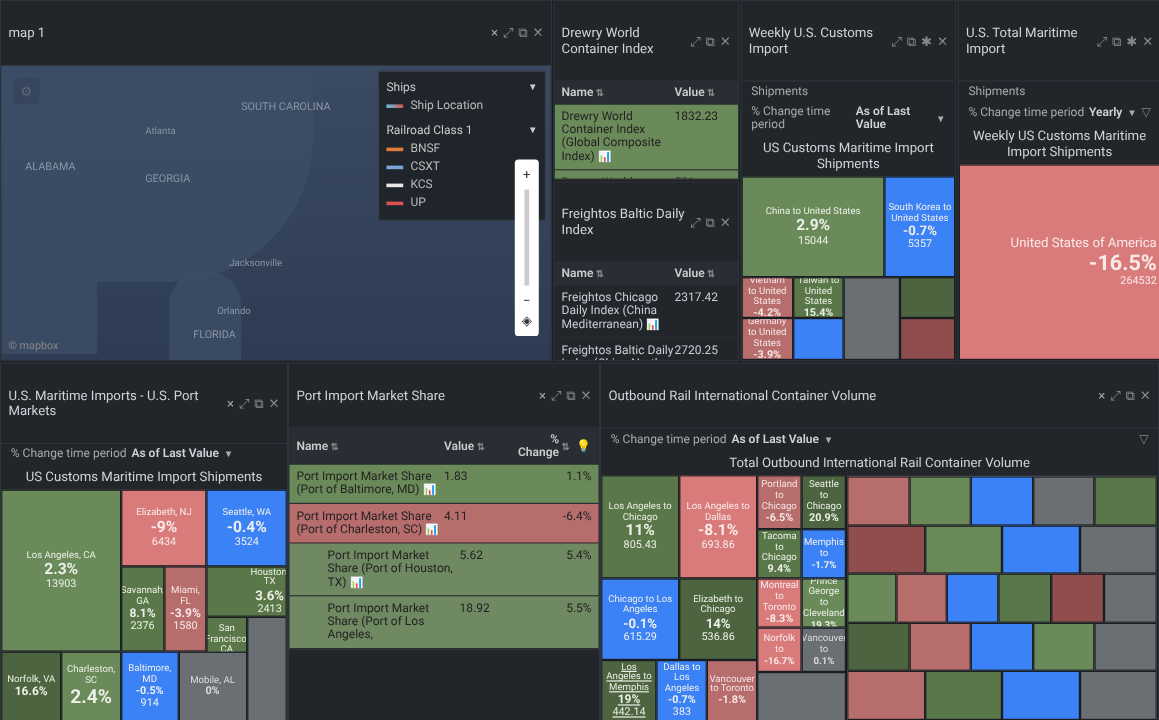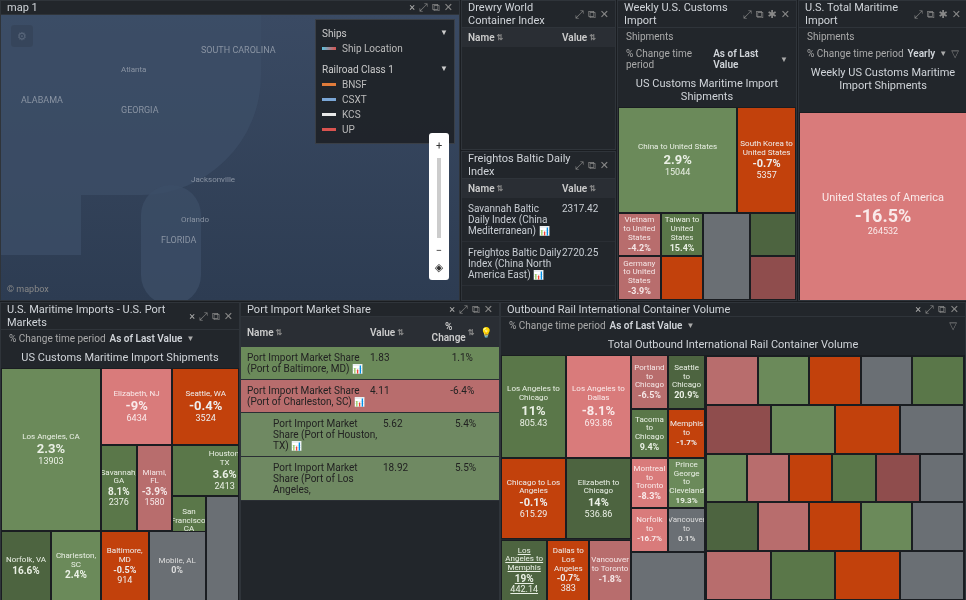--- a/index.html
+++ b/index.html
@@ -7,21 +7,21 @@
   background: #1a1d21;
   color: #c8cdd3;
   font-family: -apple-system, "Segoe UI", Roboto, sans-serif;
   font-size: 11px;
   width: 966px;
   height: 600px;
   overflow: hidden;
 }
 .container { display: grid; grid-template-columns: 460px 155px 180px 170px; grid-template-rows: 300px 300px; gap: 1px; height: 600px; }
 .panel { background: #22262b; border: 1px solid #2f343a; display: flex; flex-direction: column; overflow: hidden; position: relative; }
-.panel-header { display: flex; align-items: center; padding: 0 6px; background: #22262b; border-bottom: 1px solid #2f343a; font-size: 11px; }
+.panel-header { display: flex; align-items: center; padding: 20px 6px; background: #22262b; border-bottom: 1px solid #2f343a; font-size: 11px; }
 .panel-title { flex: 1; color: #d0d4d9; }
 .panel-icons { display: flex; gap: 4px; color: #888; }
 .panel-icons span { cursor: pointer; font-size: 11px; }
 .close-x { color: #aaa; padding: 0 4px; }
 .subheader { display: flex; align-items: center; gap: 4px; padding: 3px 8px; font-size: 10px; color: #aaa; }
 .subheader strong { color: #d0d4d9; font-weight: 600; }
 .body { flex: 1; overflow: hidden; position: relative; }
 
 
 .map-area { position: relative; background: linear-gradient(180deg, #3a4a63 0%, #2d3c52 100%); height: 100%; }
@@ -39,38 +39,38 @@
 
 .tbl-header { display: flex; background: #2a2e34; padding: 4px 6px; font-size: 10px; color: #ccc; font-weight: 600; }
 .tbl-header > div { display: flex; align-items: center; gap: 2px; }
 .tbl-row { display: flex; padding: 5px 6px; font-size: 10px; border-bottom: 1px solid #2a2e34; }
 .tbl-row.green { background: #6b8a5a; color: #222; }
 .tbl-row.red { background: #b86d6d; color: #222; }
 .tbl-row.green-lt { background: #6f8962; color: #222; padding-left: 32px; }
 .sort-ico { font-size: 8px; color: #888; }
 .col-name { flex: 2; }
 .col-value { flex: 1; text-align: left; }
-.col-change { flex: 1; text-align: center; }
+.col-change { flex: 1; text-align: right; }
 .bar-ico { font-size: 9px; margin-left: 3px; }
 
 
 .treemap-title { text-align: center; padding: 4px 0; font-size: 11px; color: #d0d4d9; }
 .treemap { position: relative; }
 .tm-cell { position: absolute; display: flex; flex-direction: column; align-items: center; justify-content: center; text-align: center; border: 1px solid #1a1d21; font-size: 9px; overflow: hidden; padding: 2px; }
 .tm-cell .label { font-size: 8px; line-height: 1.1; }
 .tm-cell .pct { font-weight: 700; font-size: 13px; }
 .tm-cell .val { font-size: 9px; }
 .c-green { background: #6b8a5a; color: #eaf0e5; }
 .c-green2 { background: #5a7749; color: #eaf0e5; }
 .c-green-dk { background: #4d6440; color: #eaf0e5; }
 .c-red { background: #b86d6d; color: #f5e6e6; }
 .c-red-dk { background: #8f4d4d; color: #f5e6e6; }
 .c-red-br { background: #d97b7b; color: #faeaea; }
 .c-grey { background: #6a6f74; color: #ddd; }
-.c-mauve { background: #c2410c; color: #eee; }
+.c-mauve { background: #3b82f6; color: #eee; }
 
 
 .bottom-row { display: grid; grid-template-columns: 240px 260px 466px; height: 300px; }
 .filter-ico { color: #888; margin-left: auto; }
 .chev { font-size: 8px; }
 
 
 .land { position:absolute; background:rgba(60,78,103,0.8); }
 </style>
 </head>
@@ -153,20 +153,30 @@
     <div class="tbl-header">
       <div class="col-name">
           <span>Name</span>
           <span class="sort-ico">⇅</span>
         </div>
       <div class="col-value">
           <span>Value</span>
           <span class="sort-ico">⇅</span>
         </div>
     </div>
+    <div class="body">
+      <div class="tbl-row green">
+          <div class="col-name"><span>Drewry World Container Index (Global Composite Index)</span><span class="bar-ico">📊</span></div>
+          <div class="col-value">1832.23</div>
+        </div>
+      <div class="tbl-row green">
+          <div class="col-name">Drewry World Container Index (Los Angeles to</div>
+          <div class="col-value">521</div>
+        </div>
+    </div>
   </div>
 
   <div class="panel" style="grid-row:1 / span 2; grid-column:3;">
     <div class="panel-header">
       <span class="panel-title">Weekly U.S. Customs Import</span>
       <div class="panel-icons">
           <span>⤢</span>
           <span>⧉</span>
           <span>✱</span>
           <span>✕</span>
@@ -225,21 +235,21 @@
         <span>Shipments</span>
       </div>
     <div class="subheader">
         <span>% Change time period</span>
         <strong>Yearly</strong>
         <span class="chev">▼</span>
         <span class="filter-ico">▽</span>
       </div>
     <div class="treemap-title">Weekly US Customs Maritime Import Shipments</div>
     <div class="body treemap">
-      <div class="tm-cell c-red-br" style="left:0;top:16px;width:100%;height:100%;">
+      <div class="tm-cell c-red-br" style="left:0;top:0;width:100%;height:100%;align-items:flex-end;">
         <span class="label" style="font-size:11px;">United States of America</span>
         <span class="pct" style="font-size:18px;">-16.5%</span>
         <span class="val">264532</span>
       </div>
     </div>
   </div>
 
   <div class="panel" style="grid-row:2; grid-column:2;">
     <div class="panel-header">
       <span class="panel-title">Freightos Baltic Daily Index</span>
@@ -254,21 +264,21 @@
           <span>Name</span>
           <span class="sort-ico">⇅</span>
         </div>
       <div class="col-value">
           <span>Value</span>
           <span class="sort-ico">⇅</span>
         </div>
     </div>
     <div class="body">
       <div class="tbl-row">
-          <div class="col-name"><span>Savannah Baltic Daily Index (China Mediterranean)</span><span class="bar-ico">📊</span></div>
+          <div class="col-name"><span>Freightos Chicago Daily Index (China Mediterranean)</span><span class="bar-ico">📊</span></div>
           <div class="col-value">2317.42</div>
         </div>
       <div class="tbl-row">
           <div class="col-name"><span>Freightos Baltic Daily Index (China North America East)</span><span class="bar-ico">📊</span></div>
           <div class="col-value">2720.25</div>
         </div>
     </div>
   </div>
 
   <div style="grid-row:3; grid-column:1 / span 4;" class="bottom-row">
@@ -324,21 +334,21 @@
             <span class="label">San Francisco, CA</span>
             <span class="pct" style="font-size:9px;">7.8%</span>
             <span class="val">1485</span>
           </div>
         <div class="tm-cell c-green-dk" style="left:0;top:70%;width:21%;height:30%;">
             <span class="label">Norfolk, VA</span>
             <span class="pct" style="font-size:10px;">16.6%</span>
           </div>
         <div class="tm-cell c-green" style="left:21%;top:70%;width:21%;height:30%;">
             <span class="label">Charleston, SC</span>
-            <span class="pct" style="font-size:10px;">2.4%</span>
+            <span class="pct" style="font-size:16px;">2.4%</span>
           </div>
         <div class="tm-cell c-mauve" style="left:42%;top:70%;width:20%;height:30%;">
             <span class="label">Baltimore, MD</span>
             <span class="pct" style="font-size:9px;">-0.5%</span>
             <span class="val">914</span>
           </div>
         <div class="tm-cell c-grey" style="left:62%;top:70%;width:24%;height:30%;">
             <span class="label">Mobile, AL</span>
             <span class="pct" style="font-size:9px;">0%</span>
           </div>

